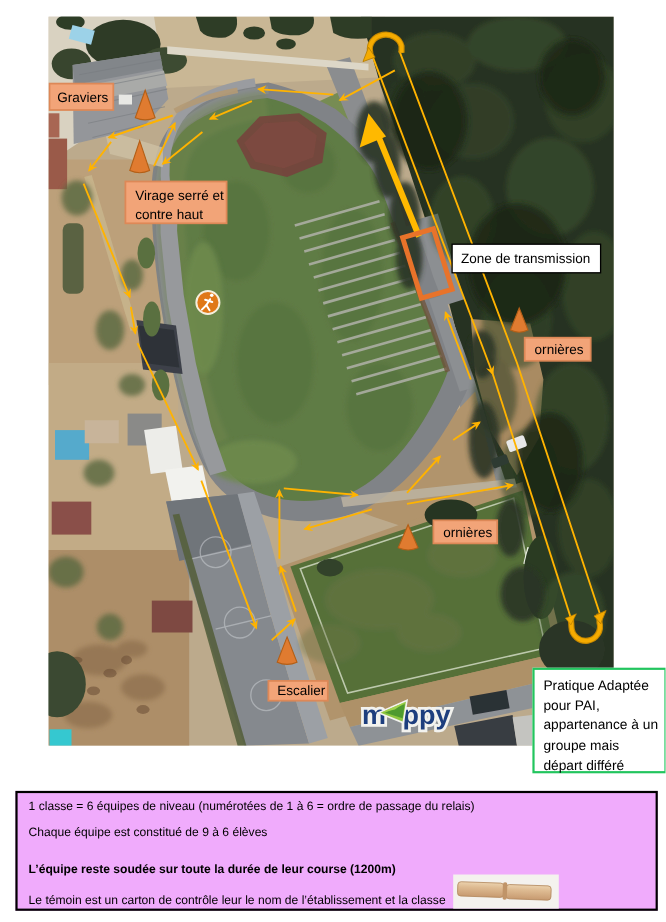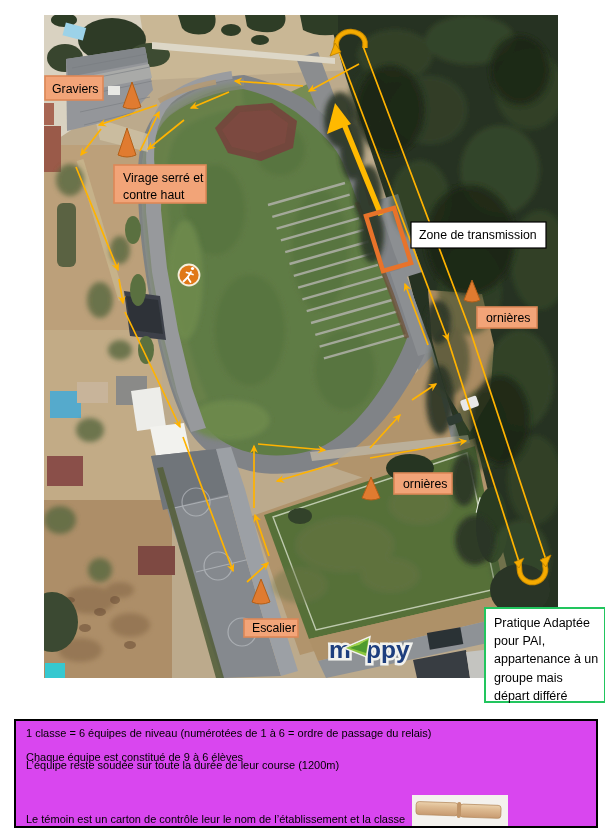--- a/index.html
+++ b/index.html
@@ -377,24 +377,24 @@
       </g>
 
 <g>
         <rect x="411" y="222" width="135" height="26" fill="#FFFFFF" stroke="#000" stroke-width="1.2"></rect>
 <text x="419" y="239" font-size="12.3px" fill="#000">Zone de transmission</text>
       </g>
 </svg>
 
 <div style="position:absolute;left:484px;top:607px;width:110px;height:87px;background:#fff;border:2px solid #22c55e;font-size:12.5px;line-height:18.2px;padding:5px 0 0 8px;color:#000;">Pratique Adaptée<br>pour PAI,<br>appartenance à un<br>groupe mais<br>départ différé</div>
 
-<div style="position:absolute;left:14px;top:719px;width:580px;height:105px;background:#d946ef;border:2px solid #000;font-size:11px;color:#000;">
+<div style="position:absolute;left:14px;top:719px;width:580px;height:105px;background:#f0abfc;border:2px solid #000;font-size:11px;color:#000;">
 <div style="position:absolute;left:10px;top:6px;">1 classe = 6 équipes de niveau (numérotées de 1 à 6 = ordre de passage du relais)</div>
 <div style="position:absolute;left:10px;top:30px;">Chaque équipe est constitué de 9 à 6 élèves</div>
-<div style="position:absolute;left:10px;top:38px;">L’équipe reste soudée sur toute la durée de leur course (1200m)</div>
+<div style="position:absolute;left:10px;top:64px;font-weight:bold;">L’équipe reste soudée sur toute la durée de leur course (1200m)</div>
 <div style="position:absolute;left:10px;top:92px;">Le témoin est un carton de contrôle leur le nom de l’établissement et la classe</div>
 
 <svg style="position:absolute;left:394px;top:73px;" width="100" height="33" viewBox="0 0 100 33">
 <defs>
           <linearGradient id="rollg" x1="0" y1="0" x2="0" y2="1">
 <stop offset="0" stop-color="#EBD2AE"></stop>
             <stop offset="0.35" stop-color="#DEBB92"></stop>
             <stop offset="1" stop-color="#C79A70"></stop>
 </linearGradient>
         </defs>

